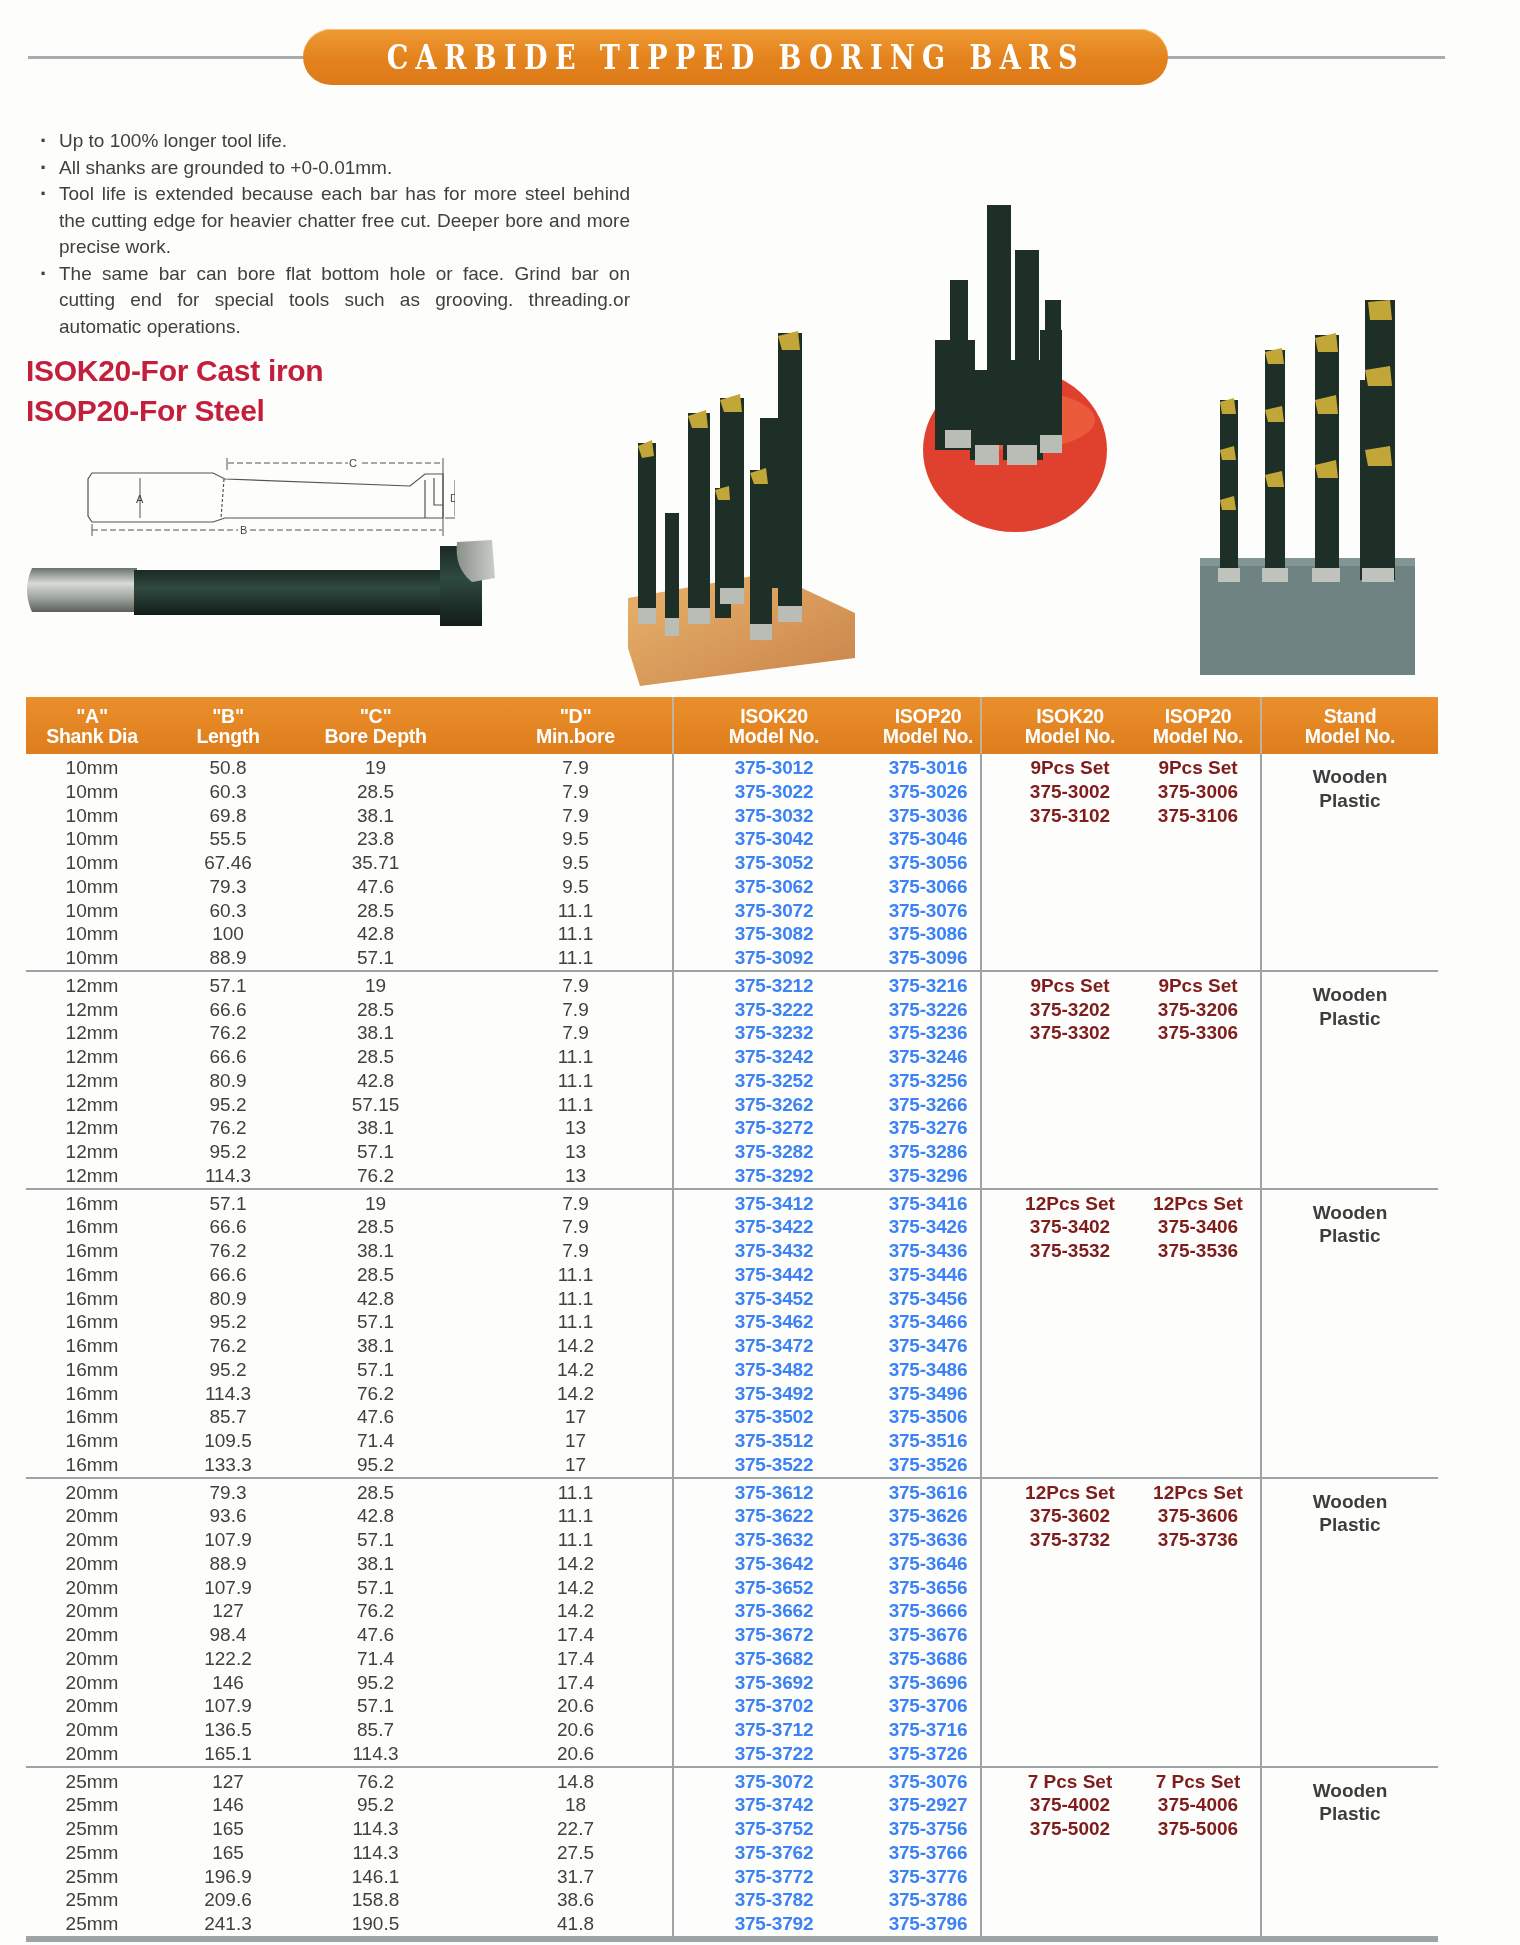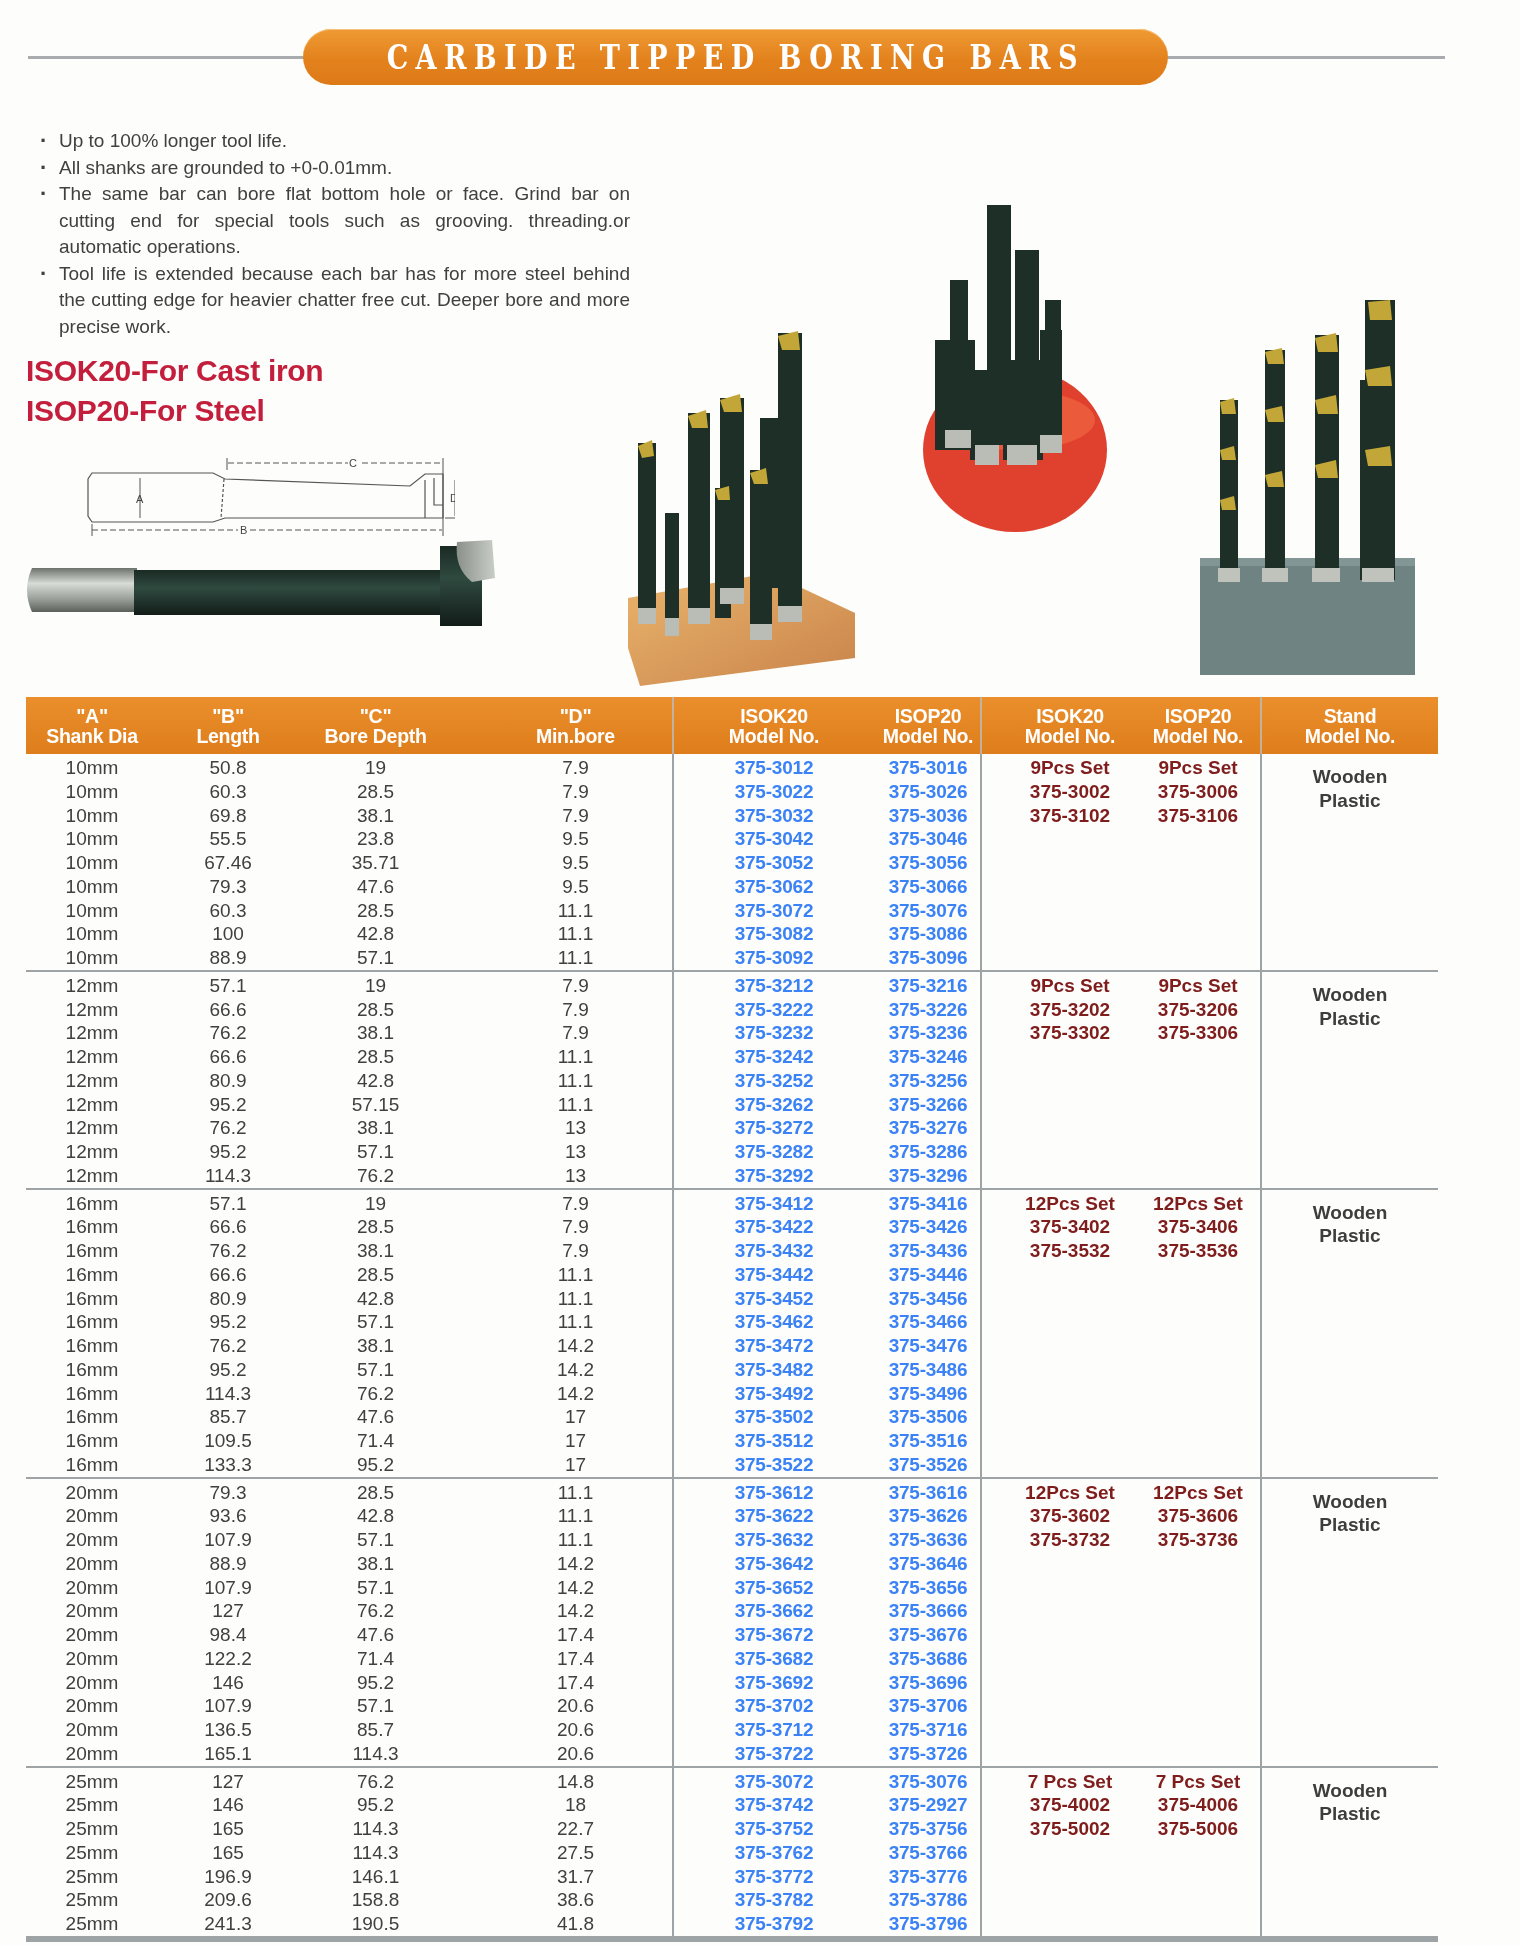--- a/index.html
+++ b/index.html
@@ -70,22 +70,22 @@
 
 <div class="title-rule left"></div>
 <div class="title-rule right"></div>
 <div class="title-pill">
   <span>CARBIDE TIPPED BORING BARS</span>
 </div>
 
 <ul class="features">
   <li>Up to 100% longer tool life.</li>
   <li>All shanks are grounded to +0-0.01mm.</li>
+  <li>Tool life is extended because each bar has for more steel behind the cutting edge for heavier chatter free cut. Deeper bore and more precise work.</li>
   <li>The same bar can bore flat bottom hole or face. Grind bar on cutting end for special tools such as grooving. threading.or automatic  operations.</li>
-  <li>Tool life is extended because each bar has for more steel behind the cutting edge for heavier chatter free cut. Deeper bore and more precise work.</li>
 </ul>
 
 <div class="grade k">ISOK20-For Cast iron</div>
 <div class="grade p">ISOP20-For Steel</div>
 
 <svg class="diagram" viewBox="0 0 375 80">
   <g fill="none" stroke="#555" stroke-width="1.2">
     <path d="M12 15 L133 15 L145 21 L330 28 L345 16 L363 16 L363 60 L145 60 L133 64 L12 64 L8 58 L8 21 Z"></path>
     <line x1="345" y1="22" x2="345" y2="60"></line>
     <path d="M354 20 L354 47 L363 47"></path>

